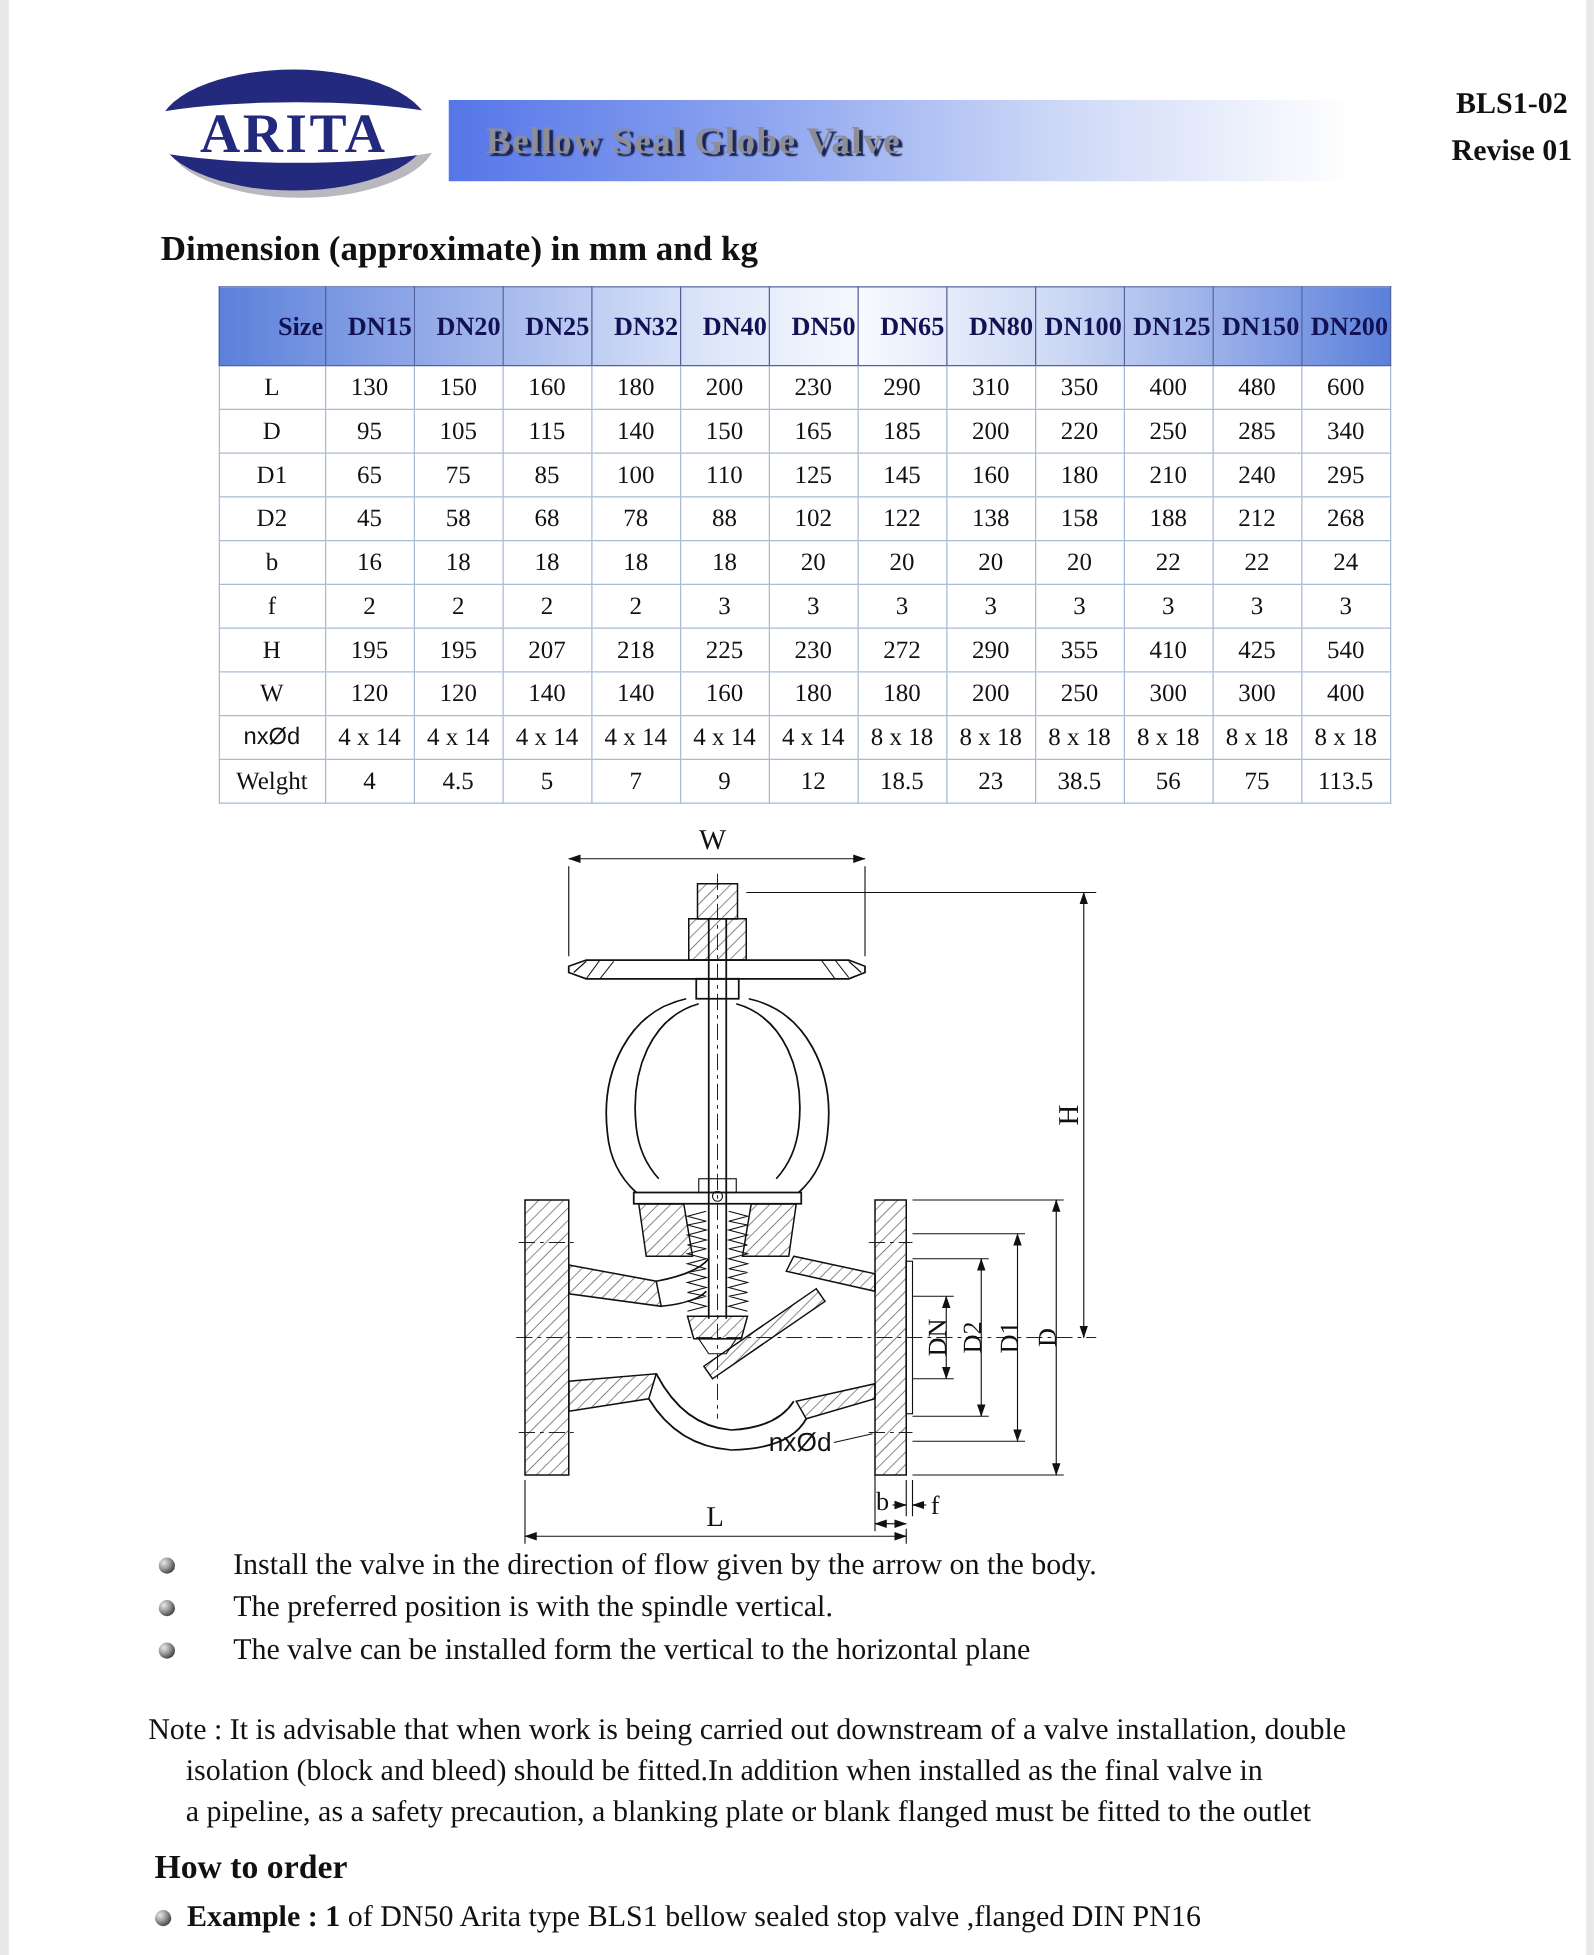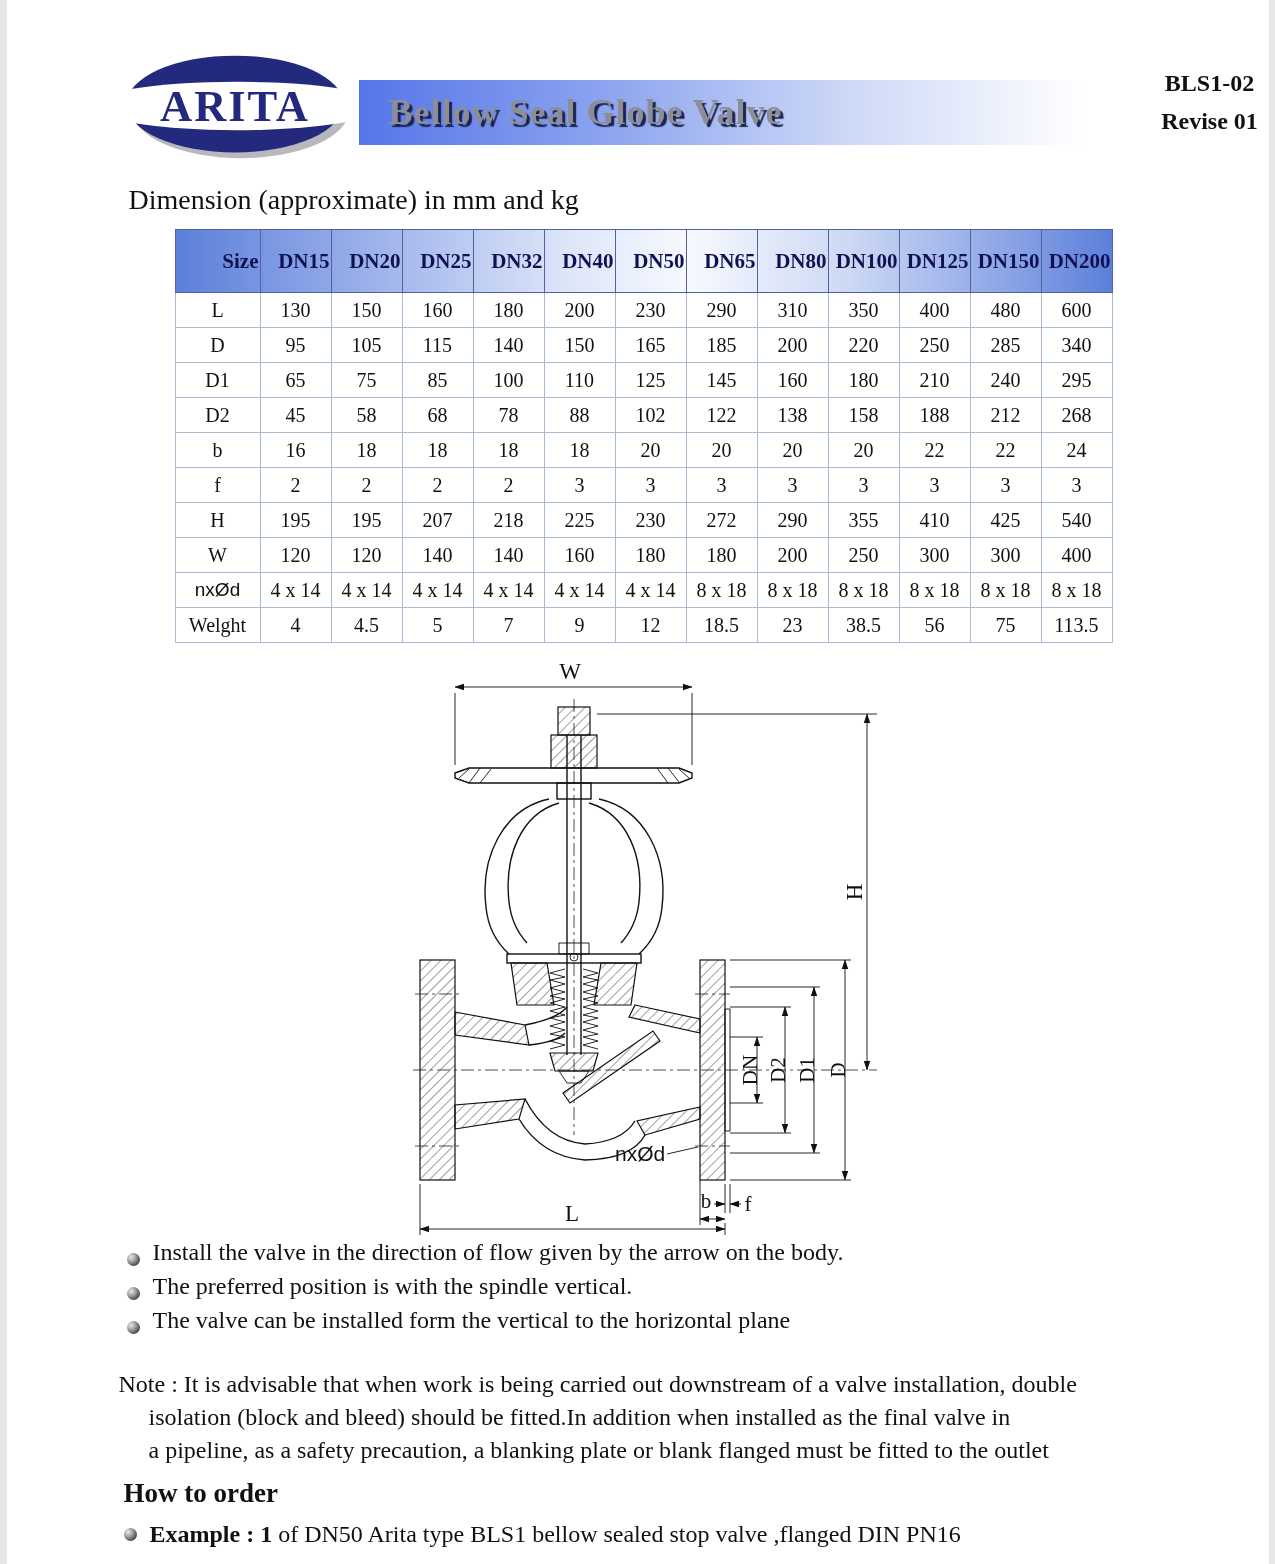--- a/index.html
+++ b/index.html
@@ -3,27 +3,27 @@
 <meta charset="utf-8">
 <style>
   html,body{margin:0;padding:0;background:#e8e8e8;}
   .page{position:relative;width:1262px;height:1564px;background:#ffffff;margin:0 auto;
         font-family:"Liberation Serif",serif;color:#111;overflow:hidden;}
 
   
   .logo{position:absolute;left:107px;top:46px;width:242px;height:118px;}
   .banner{position:absolute;left:352px;top:80px;width:786px;height:65px;
           background:linear-gradient(90deg,#5576e8 0%,#8aa2ef 30%,#cdd8f7 62%,#ffffff 92%);}
-  .banner .title{font-weight:bold;font-size:36px;line-height:65px;padding-left:30px;
+  .banner .title{font-weight:bold;font-size:30px;line-height:65px;padding-left:30px;
           color:#8d8d95;text-shadow:3px 3px 1px #1c2450;letter-spacing:1px;}
   .docinfo{position:absolute;left:1133px;top:64px;width:140px;text-align:center;
           font-size:24px;line-height:38px;font-weight:bold;}
 
   
-  .sec-title{position:absolute;left:122px;top:184px;font-size:28px;font-weight:normal;}
+  .sec-title{position:absolute;left:122px;top:184px;font-size:28px;font-weight:bold;}
 
   
   .dim-table{position:absolute;left:168px;top:229px;border-collapse:collapse;table-layout:fixed;
              width:937px;}
   .dim-table thead tr{
       background:linear-gradient(90deg,#5b80da 0%,#93aae8 18%,#dde6f9 42%,#f6f9fe 55%,
                                  #ccd8f4 72%,#8fa7e6 88%,#5b80da 100%);}
   .dim-table th,.dim-table td{text-align:center;vertical-align:middle;}
   .dim-table thead th{height:60px;font-size:21px;font-weight:bold;color:#121253;
       border:1px solid #51629f;text-align:right;}
@@ -40,21 +40,21 @@
   .dim{stroke:#111;stroke-width:0.9;fill:none;marker-start:url(#ar);marker-end:url(#ar);}
   .cl{stroke:#222;stroke-width:0.8;stroke-dasharray:13 4 3 4;fill:none;}
   .hat{fill:url(#hx);stroke:#111;stroke-width:1.2;}
   .lbl{font-family:"Liberation Serif",serif;font-size:23px;fill:#111;text-anchor:middle;}
   .lbl2{font-family:"Liberation Serif",serif;font-size:21px;fill:#111;text-anchor:middle;}
   .lblsans{font-family:"Liberation Sans",sans-serif;font-size:21px;fill:#111;}
 
   
   .install{position:absolute;left:112px;top:1238px;width:1100px;}
   .h3{font-size:27px;font-weight:bold;margin:0 0 8px 0;}
-  .bullet-line{display:flex;align-items:flex-end;margin:0 0 6px 8px;font-size:24px;line-height:28px;}
+  .bullet-line{display:flex;align-items:center;margin:0 0 6px 8px;font-size:24px;line-height:28px;gap:34px;}
   .ball{width:13px;height:13px;border-radius:50%;flex:none;margin-right:13px;
         background:radial-gradient(circle at 32% 32%, #e9e9e9, #9c9c9c 38%, #3c3c3c 78%, #1e1e1e);}
   .note{position:absolute;left:112px;top:1368px;width:1120px;font-size:24px;line-height:33px;}
   .note .cont{padding-left:30px;}
   .order{position:absolute;left:117px;top:1478px;width:1100px;}
   .example{display:flex;align-items:center;font-size:24px;margin-top:12px;}
   .example b{font-weight:bold;}
 </style>
 </head>
 <body>

